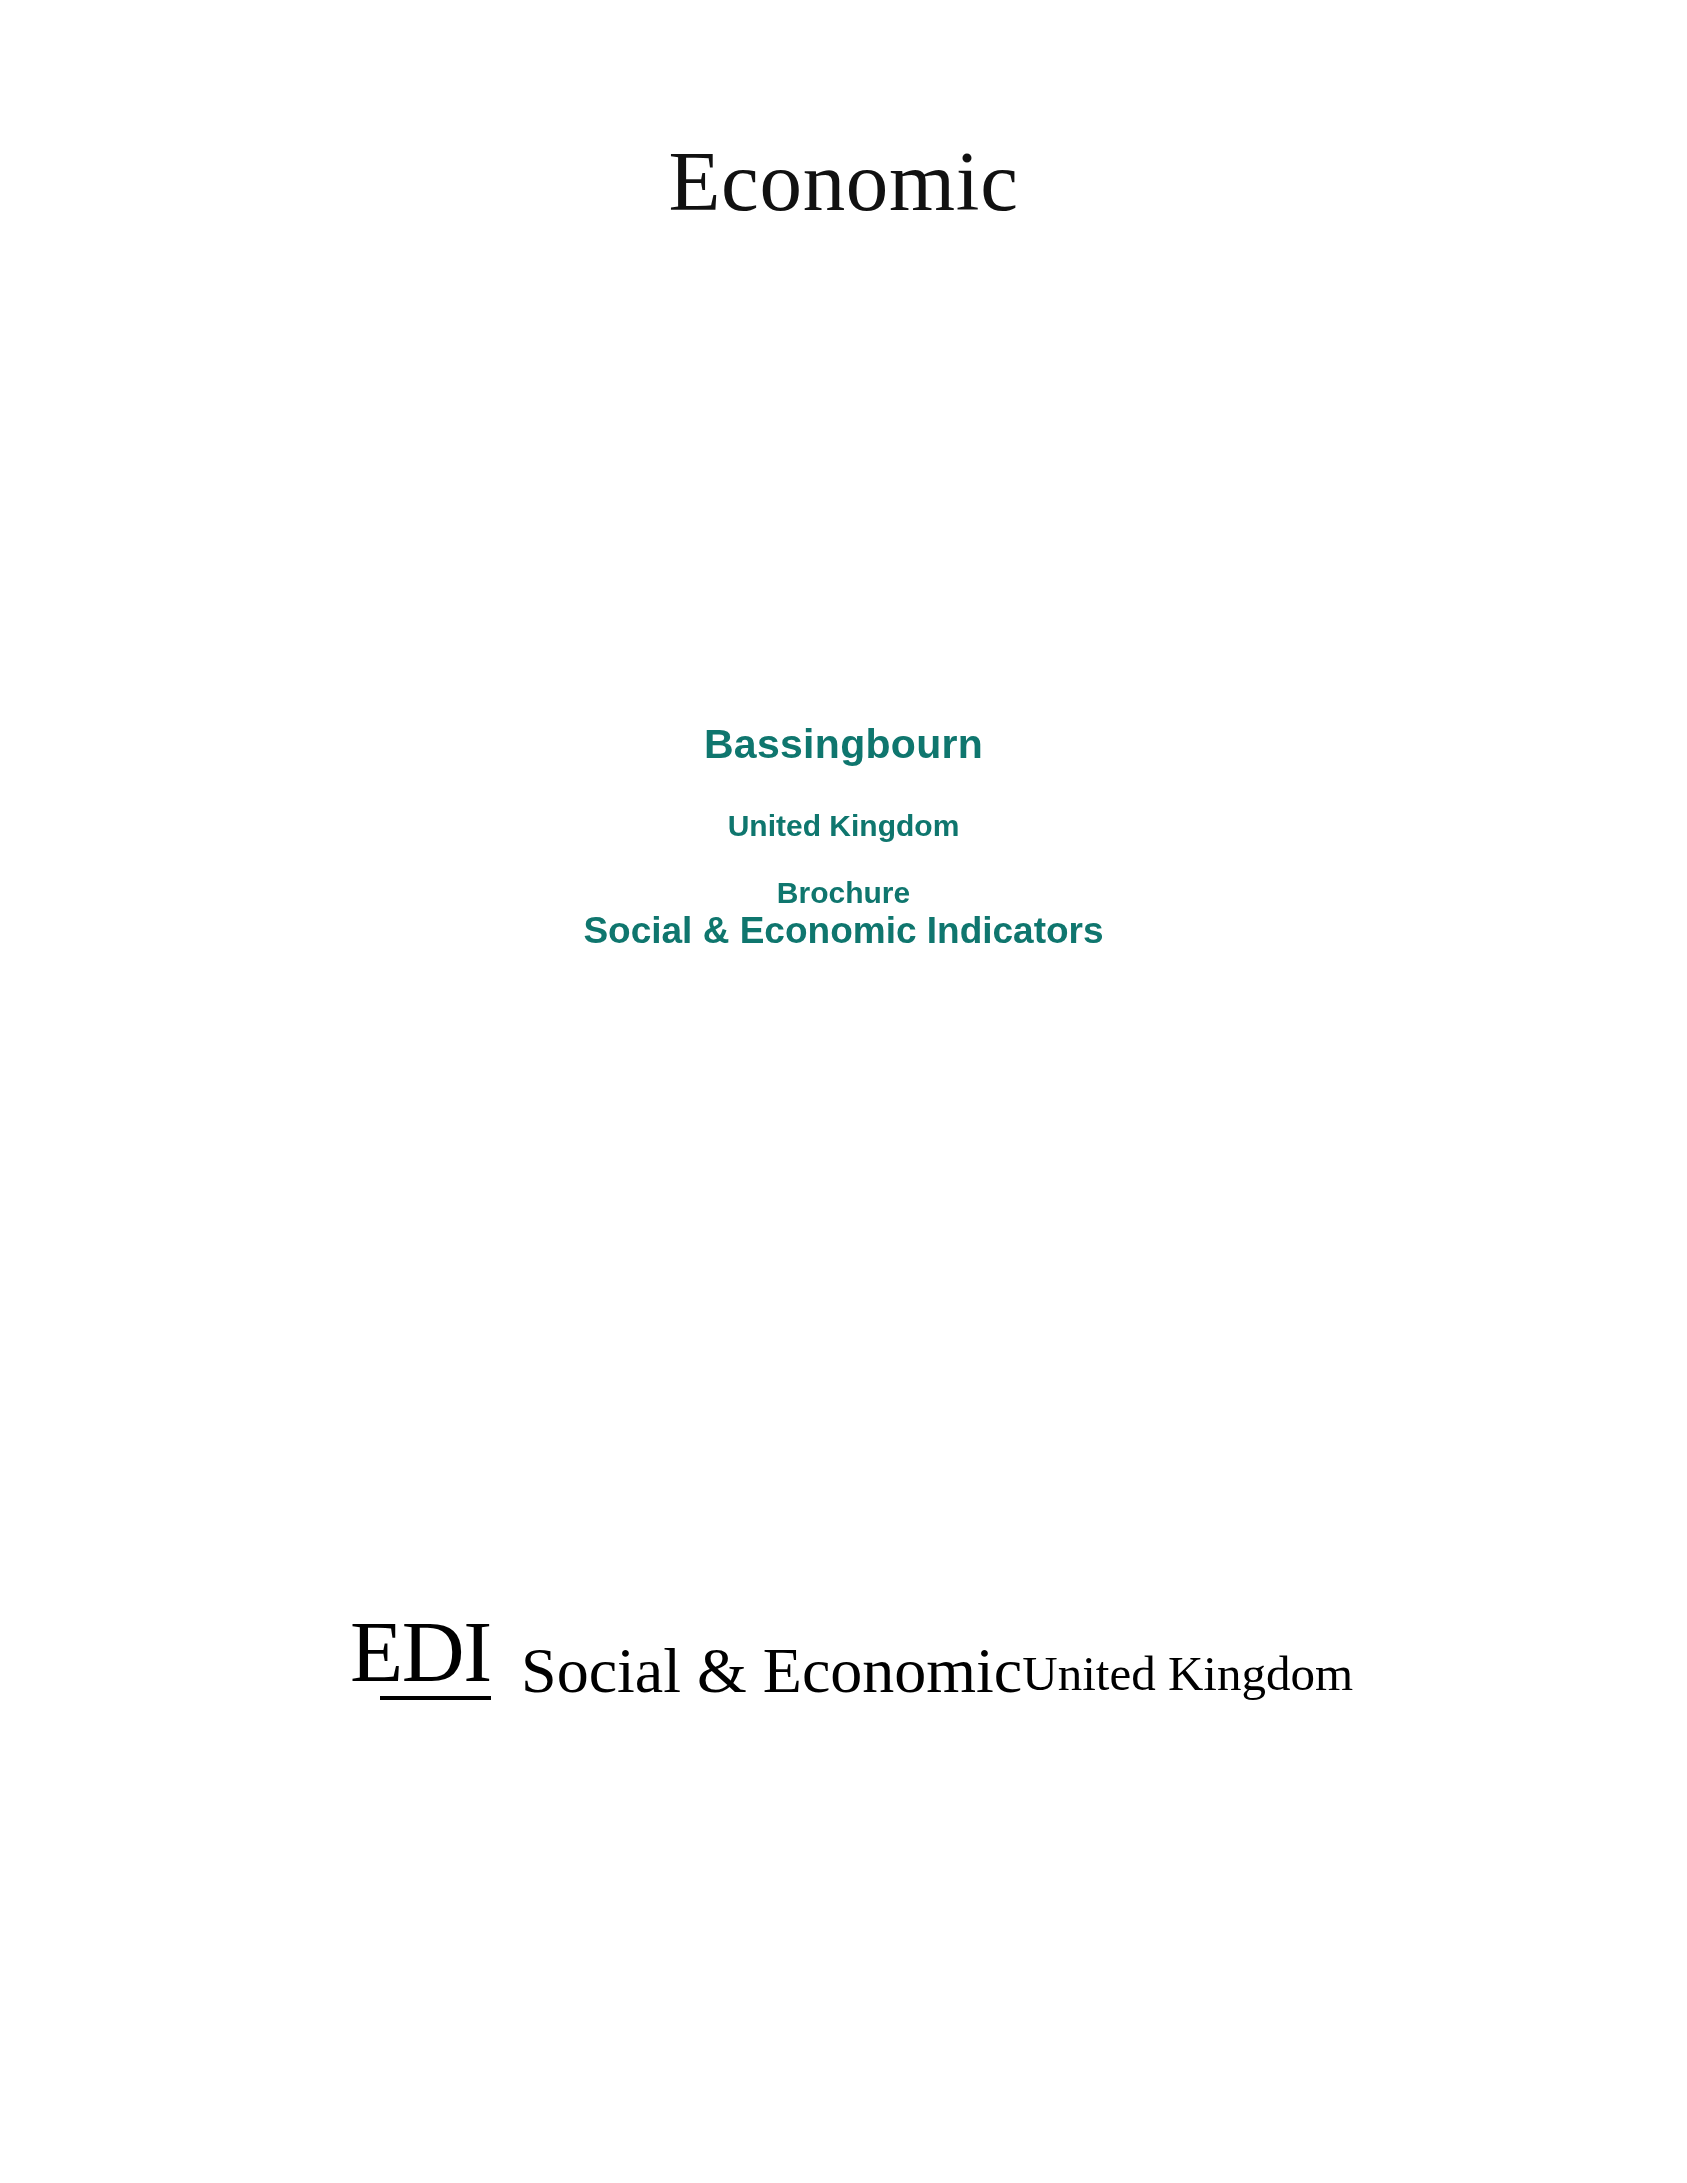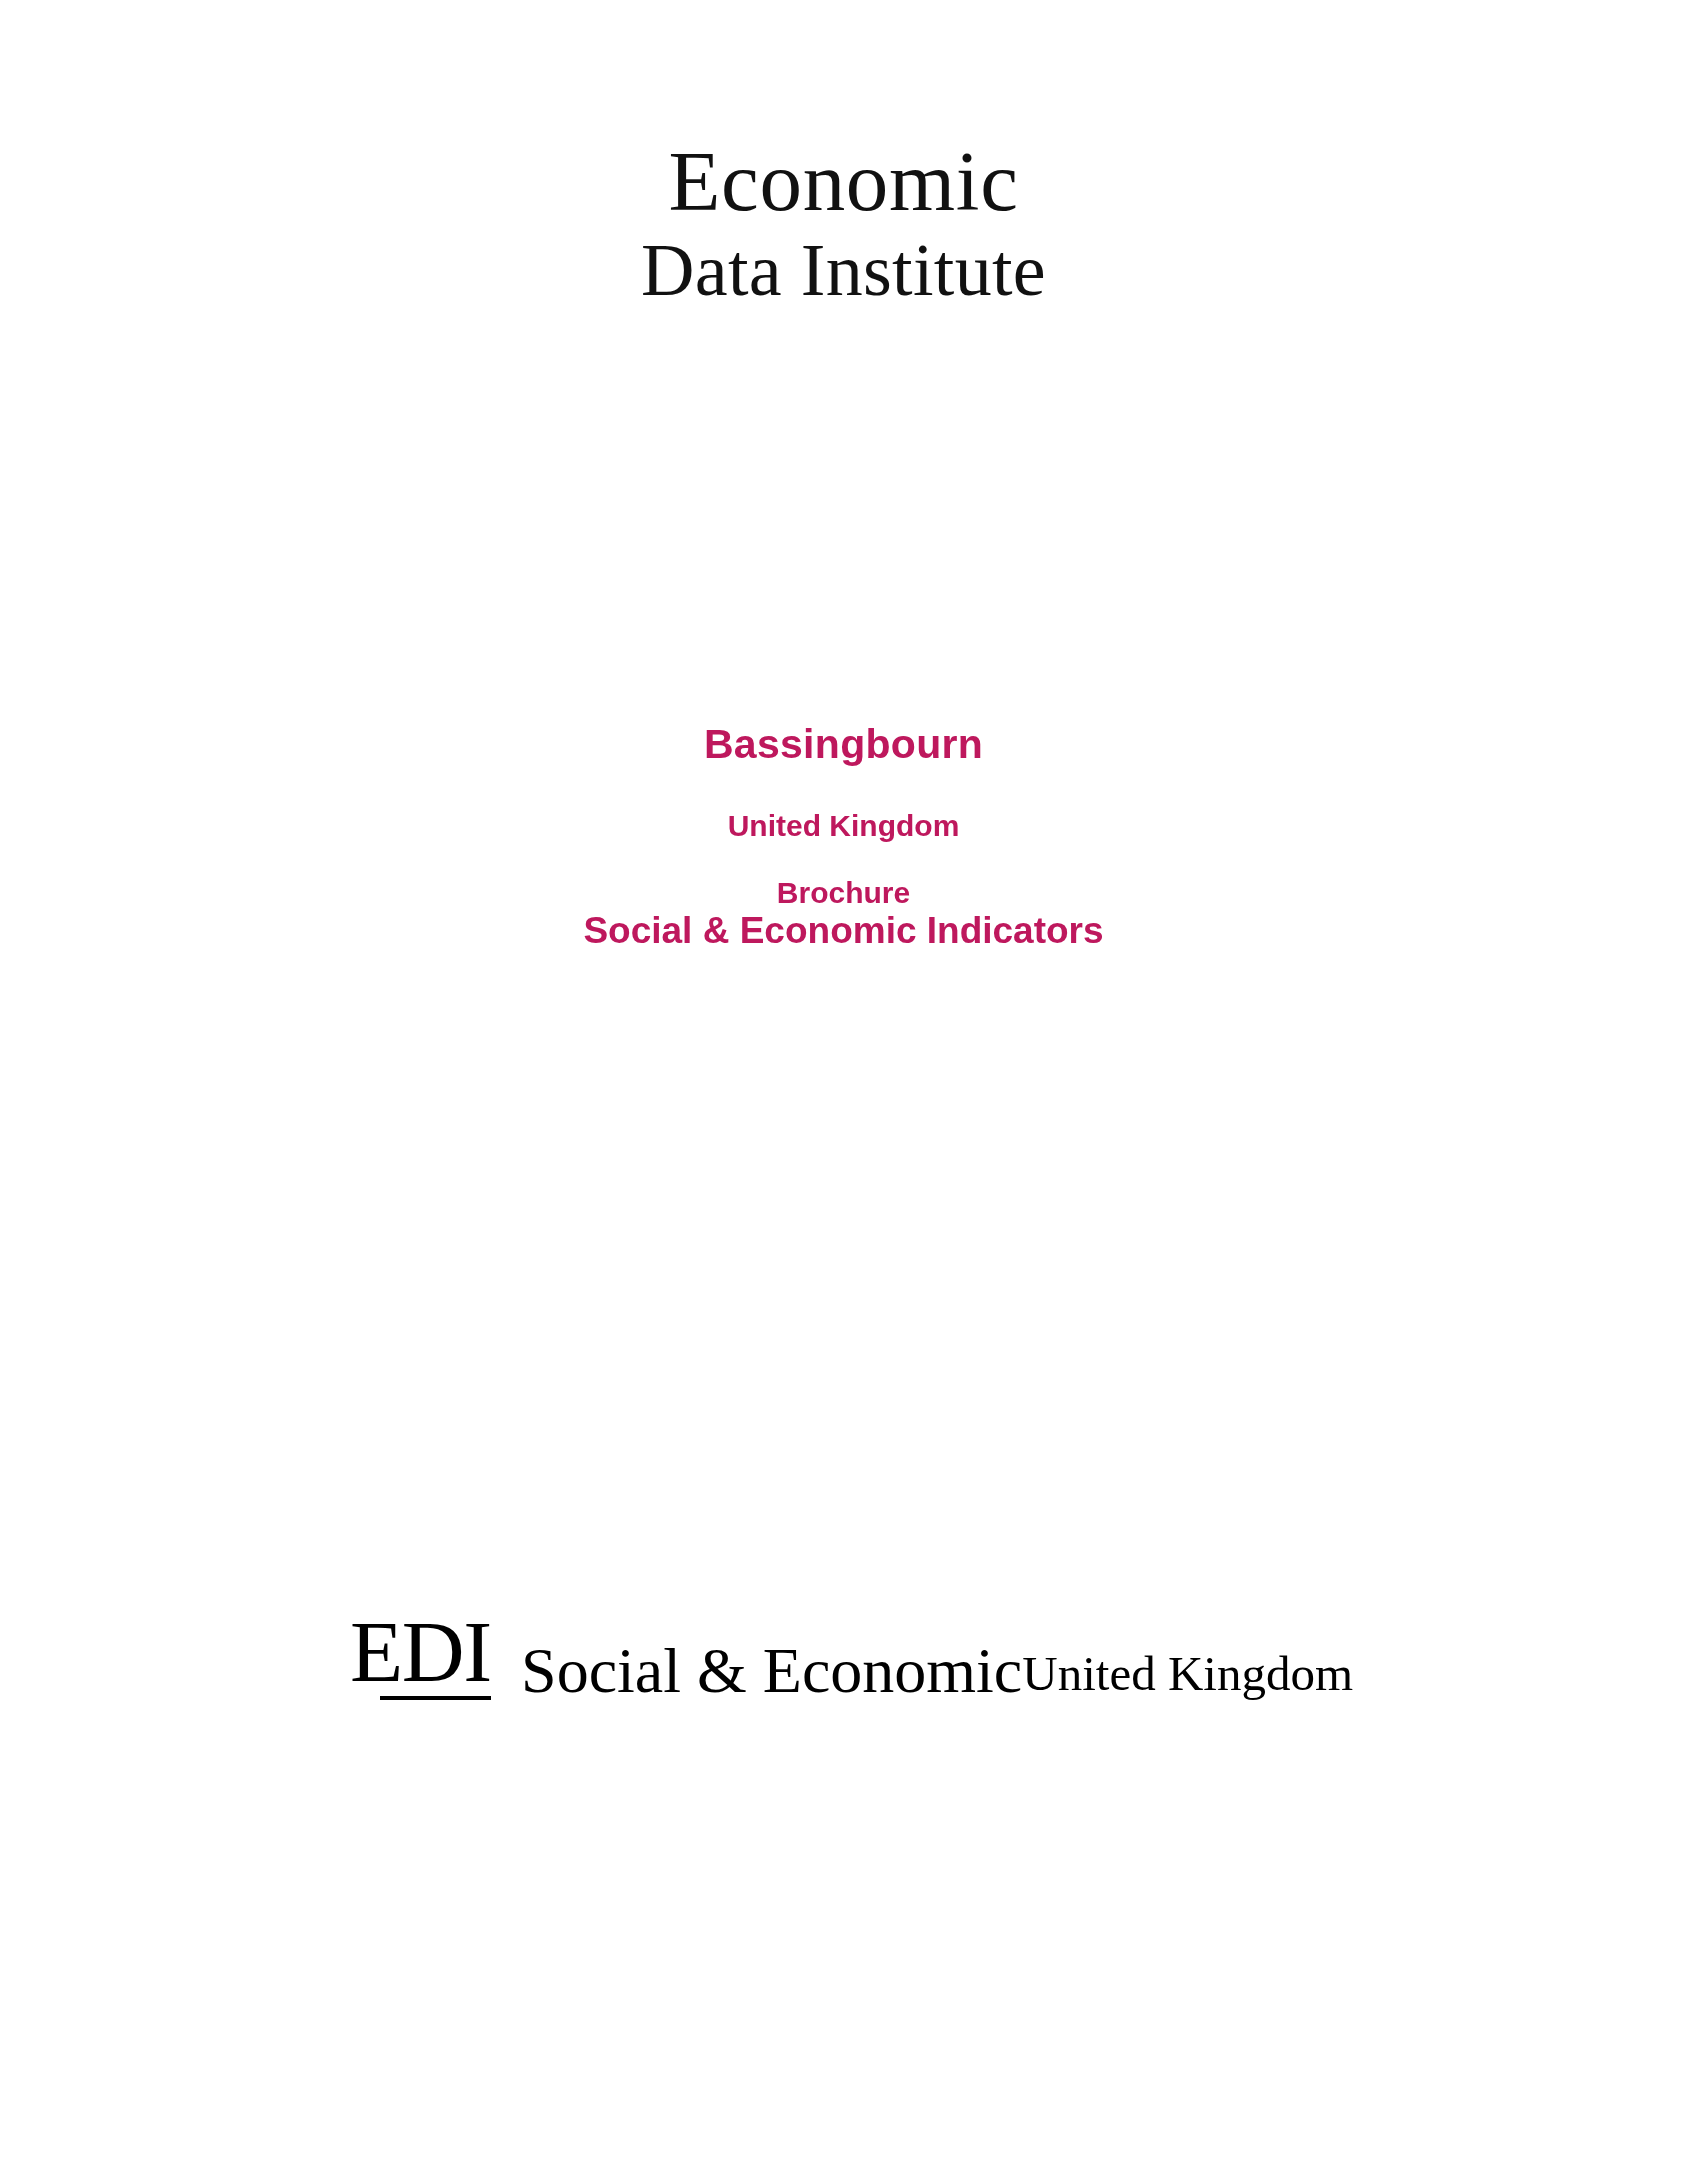--- a/index.html
+++ b/index.html
@@ -50,21 +50,21 @@
   
   .title-block {
     position: absolute;
     top: 721px;
     left: 0;
     width: 1687px;
     text-align: center;
   }
   .title-block .line {
     font-weight: bold;
-    color: #be185d;
+    color: #0f766e;
     display: block;
   }
   .t-area {
     font-size: 41px;
     margin-bottom: 41px;
     letter-spacing: 0.3px;
   }
   .t-areatype {
     font-size: 30px;
     margin-bottom: 37px;
@@ -129,21 +129,20 @@
     white-space: nowrap;
   }
 </style>
 </head>
 <body>
 
 <div class="page">
 
   <div class="masthead">
     <span class="masthead-line1">Economic</span>
-    <span class="masthead-line2">Data Institute</span>
   </div>
 
   <div class="title-block">
     <span class="line t-area">Bassingbourn</span>
     <span class="line t-country">United Kingdom</span>
     <span class="line t-doctype">Brochure</span>
     <span class="line t-indicators">Social &amp; Economic Indicators</span>
   </div>
 
   <div class="footer-logo">

